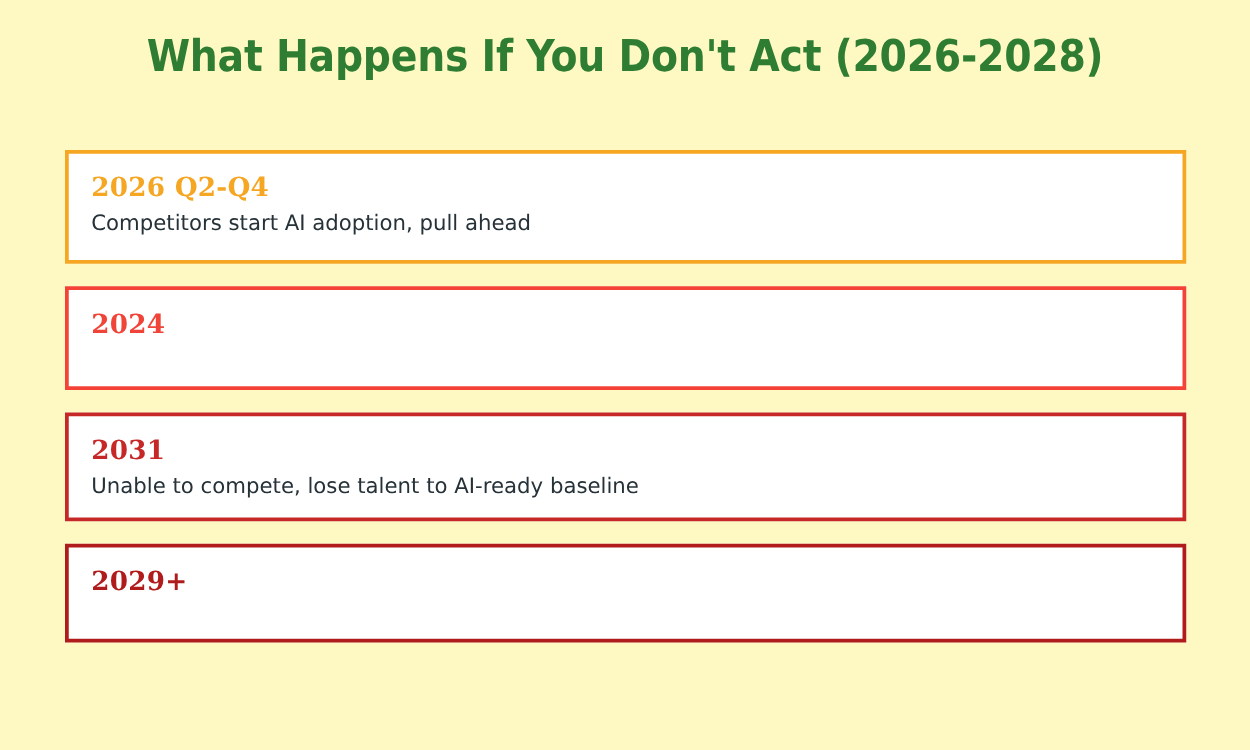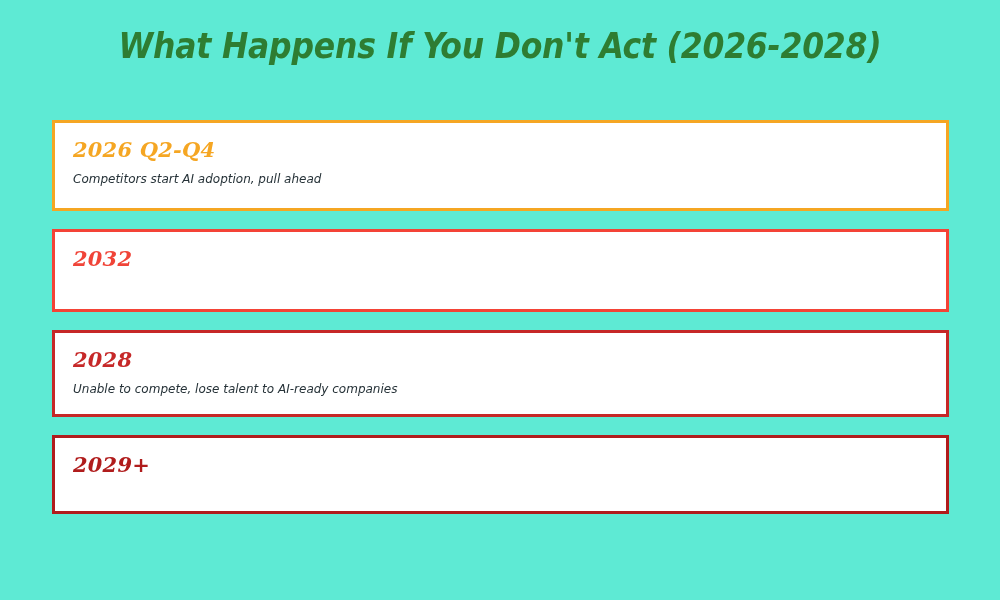--- a/index.html
+++ b/index.html
@@ -68,47 +68,47 @@
     font-weight: bold;
     font-size: 21px;
     line-height: 25px;
     margin: 0 0 6px 0;
     letter-spacing: 0.2px;
   }
 
   .card-desc {
     font-family: "DejaVu Sans", "Liberation Sans", sans-serif;
     font-weight: normal;
-    font-size: 12px;
+    font-size: 17px;
     line-height: 22px;
     color: #263238;
     margin: 0;
   }
 </style>
 </head>
 <body style="background: rgb(232, 245, 233);">
 
-<div class="slide" style="background: #5eead4; font-style: italic;">
+<div class="slide" style="background: #fef9c3;">
 
   <div class="title" style="color: rgb(46, 125, 50);">What Happens If You Don't Act (2026-2028)</div>
 
   <div class="cards">
 
     <div class="card h1" style="border-color: rgb(245, 166, 35);">
       <div class="card-year" style="color: rgb(245, 166, 35);">2026 Q2-Q4</div>
       <div class="card-desc">Competitors start AI adoption, pull ahead</div>
     </div>
 
     <div class="card h2" style="border-color: rgb(244, 67, 54);">
-      <div class="card-year" style="color: rgb(240, 68, 56);">2032</div>
+      <div class="card-year" style="color: rgb(240, 68, 56);">2024</div>
     </div>
 
     <div class="card h3" style="border-color: rgb(198, 40, 40);">
-      <div class="card-year" style="color: rgb(198, 40, 40);">2028</div>
-      <div class="card-desc">Unable to compete, lose talent to AI-ready companies</div>
+      <div class="card-year" style="color: rgb(198, 40, 40);">2031</div>
+      <div class="card-desc">Unable to compete, lose talent to AI-ready baseline</div>
     </div>
 
     <div class="card h4" style="border-color: rgb(176, 28, 28);">
       <div class="card-year" style="color: rgb(176, 28, 28);">2029+</div>
     </div>
 
   </div>
 </div>
 
 </body></html>

